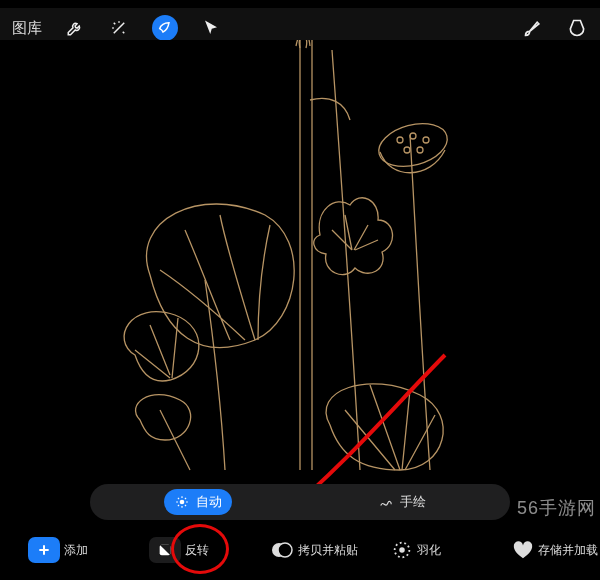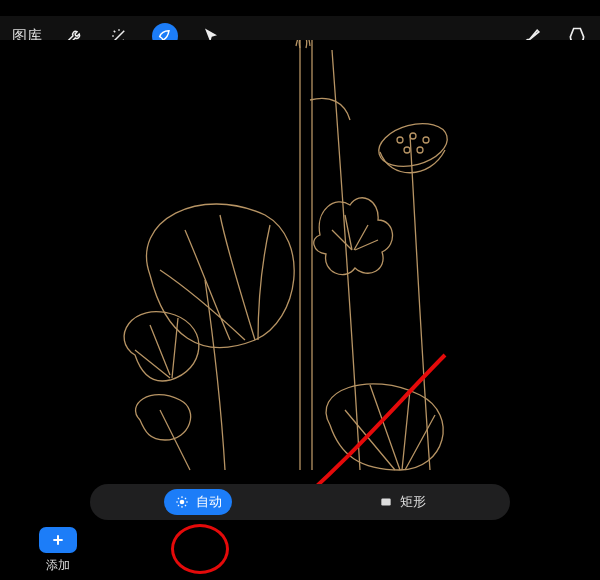--- a/index.html
+++ b/index.html
@@ -1,40 +1,40 @@
 <!DOCTYPE html>
 <html><head>
 <meta charset="utf-8">
 <style>
   * { box-sizing: border-box; margin: 0; padding: 0; }
   html, body { width: 600px; height: 580px; overflow: hidden; background: #000; font-family: -apple-system, "Helvetica Neue", Arial, sans-serif; }
   .app { position: relative; width: 600px; height: 580px; background: #000; }
 
   
-  .topbar { position: absolute; top: 16px; left: 0; right: 0; height: 40px; background: #111; display: flex; align-items: center; padding: 0 12px; gap: 22px; }
+  .topbar { position: absolute; top: 8px; left: 0; right: 0; height: 40px; background: #111; display: flex; align-items: center; padding: 0 12px; gap: 22px; }
   .top-label { color: #ddd; font-size: 15px; }
   .top-icon { width: 22px; height: 22px; display: flex; align-items: center; justify-content: center; color: #eee; cursor: pointer; }
   .top-icon.selected { width: 26px; height: 26px; border-radius: 50%; background: #1c7df8; color: #fff; }
   .top-right { margin-left: auto; display: flex; align-items: center; gap: 22px; }
 
   
   .canvas { position: absolute; top: 40px; left: 0; right: 0; bottom: 0; background: #000; overflow: hidden; }
 
   
   .arrow-svg { position: absolute; pointer-events: none; }
 
   
   .mode-row { position: absolute; bottom: 60px; left: 50%; transform: translateX(-50%); width: 420px; height: 36px; background: #1f1f20; border-radius: 18px; display: flex; align-items: center; justify-content: space-around; padding: 0 6px; }
   .mode-item { display: flex; align-items: center; gap: 6px; font-size: 13px; color: #ddd; cursor: pointer; padding: 4px 10px; border-radius: 14px; }
   .mode-item.active { background: #1c7df8; color: #fff; }
   .mode-icon { display: inline-flex; width: 16px; height: 16px; align-items: center; justify-content: center; }
 
   
   .action-row { position: absolute; bottom: 0; left: 0; right: 0; height: 60px; background: #000; display: flex; align-items: center; justify-content: space-between; padding: 0 28px; }
-  .action-item { display: flex; flex-direction: column; align-items: center; gap: 4px; width: 60px; cursor: pointer; }
+  .action-item { display: flex; flex-direction: row; align-items: center; gap: 4px; width: 60px; cursor: pointer; }
   .action-label { color: #ddd; font-size: 12px; white-space: nowrap; }
   .action-icon-box { width: 38px; height: 26px; border-radius: 7px; display: flex; align-items: center; justify-content: center; background: #000; }
   .action-icon-box.blue { background: #1c7df8; }
   .action-icon-box.dark { background: #1c1c1d; }
   .action-icon { display:inline-flex; }
 
   
   .watermark { position: absolute; right: 4px; bottom: 60px; color: rgba(255,255,255,0.55); font-size: 18px; letter-spacing: 1px; pointer-events: none; }
 
   
@@ -128,20 +128,21 @@
     
     <svg class="arrow-svg" style="left:250px; top:300px;" width="220" height="200">
       <defs>
         <marker id="arrhead" markerWidth="10" markerHeight="10" refX="6" refY="3" orient="auto">
           <path d="M0,0 L8,3 L0,6 Z" fill="#e40a0a"></path>
         </marker>
       </defs>
       <path d="M195 15 C 150 60 90 130 30 178" stroke="#e40a0a" stroke-width="4" fill="none" marker-end="url(#arrhead)"></path>
     </svg>
 
+    <span class="watermark">56手游网</span>
   </div>
 
   <div class="mode-row">
     <div class="mode-item active">
       <span class="mode-icon">
         <svg width="14" height="14" viewBox="0 0 24 24" fill="#fff">
             <circle cx="12" cy="12" r="4"></circle>
             <g stroke="#fff" stroke-width="2">
               <line x1="12" y1="2" x2="12" y2="5"></line>
               <line x1="12" y1="19" x2="12" y2="22"></line>
@@ -151,43 +152,78 @@
               <line x1="17" y1="17" x2="19" y2="19"></line>
               <line x1="17" y1="7" x2="19" y2="5"></line>
               <line x1="5" y1="19" x2="7" y2="17"></line>
             </g>
           </svg>
       </span>
       <span>自动</span>
     </div>
     <div class="mode-item">
       <span class="mode-icon">
-        <svg width="14" height="14" viewBox="0 0 24 24">
-            <rect x="4" y="6" width="16" height="12" rx="2" fill="#ddd"></rect>
-          </svg>
-      </span>
-      <span>矩形</span>
+        <svg width="14" height="14" viewBox="0 0 24 24" fill="none" stroke="#ddd" stroke-width="2">
+            <path d="M3 18c4-10 8 6 12-4 2-5 6-3 6 2"></path>
+          </svg>
+      </span>
+      <span>手绘</span>
     </div>
   </div>
 
   <div class="action-row">
 
     <div class="action-item">
       <span class="action-icon-box blue">
         <svg width="16" height="16" viewBox="0 0 24 24" stroke="#fff" stroke-width="3">
             <line x1="12" y1="5" x2="12" y2="19"></line>
             <line x1="5" y1="12" x2="19" y2="12"></line>
           </svg>
       </span>
       <span class="action-label">添加</span>
     </div>
 
 
-
-
-
+    <div class="action-item">
+      <span class="action-icon-box dark">
+        <svg width="16" height="16" viewBox="0 0 24 24">
+            <rect x="4" y="4" width="16" height="16" rx="3" fill="#fff"></rect>
+            <path d="M4 4 H20 V20 Z" fill="#1c1c1d"></path>
+          </svg>
+      </span>
+      <span class="action-label">反转</span>
+    </div>
+
+    <div class="action-item">
+      <span class="action-icon">
+        <svg width="24" height="24" viewBox="0 0 24 24">
+            <circle cx="9" cy="12" r="7" fill="#ddd"></circle>
+            <circle cx="15" cy="12" r="7" fill="#000" stroke="#ddd" stroke-width="1.5"></circle>
+          </svg>
+      </span>
+      <span class="action-label">拷贝并粘贴</span>
+    </div>
+
+    <div class="action-item">
+      <span class="action-icon">
+        <svg width="22" height="22" viewBox="0 0 24 24">
+            <circle cx="12" cy="12" r="8" fill="none" stroke="#ddd" stroke-width="2" stroke-dasharray="2 3"></circle>
+            <circle cx="12" cy="12" r="3" fill="#ddd"></circle>
+          </svg>
+      </span>
+      <span class="action-label">羽化</span>
+    </div>
+
+    <div class="action-item">
+      <span class="action-icon">
+        <svg width="22" height="22" viewBox="0 0 24 24" fill="#ddd">
+            <path d="M12 21c-7-4.5-10-9-10-13a5 5 0 0 1 10-1 5 5 0 0 1 10 1c0 4-3 8.5-10 13z"></path>
+          </svg>
+      </span>
+      <span class="action-label">存储并加载</span>
+    </div>
 
 
   </div>
 
   <div class="anno-circle" style="left:171px; bottom:6px; width:58px; height:50px;"></div>
 
 </div>
 
 </body></html>

